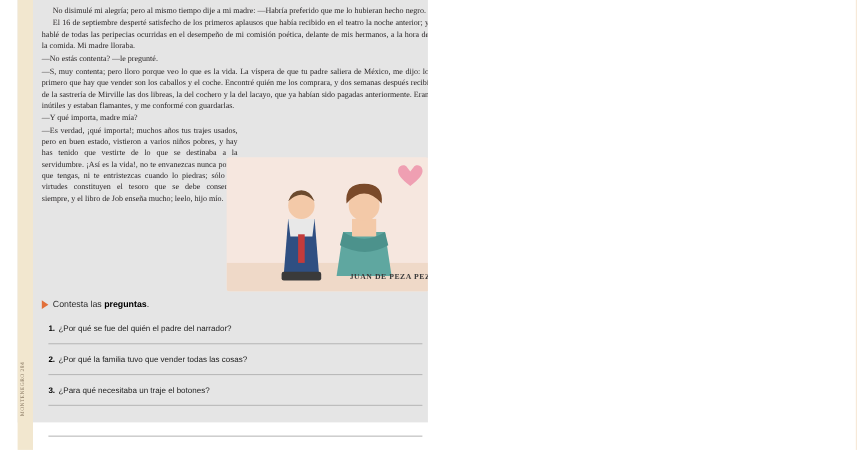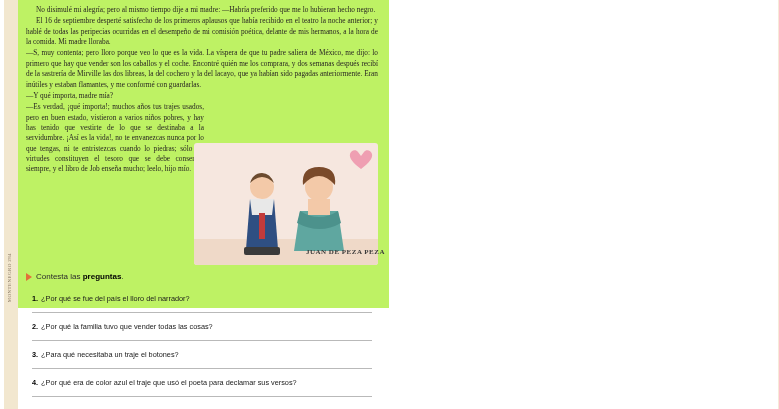--- a/index.html
+++ b/index.html
@@ -1,18 +1,18 @@
 <!DOCTYPE html>
 <html><head>
 <meta charset="utf-8">
 <style>
   html,body{margin:0;padding:0;background:#ffffff;}
   body{width:779px;height:409px;font-family:"Liberation Serif",serif;overflow:hidden;}
   .page{position:relative;width:779px;height:409px;}
-  .left{position:absolute;left:4px;top:0;width:389px;height:308px;background:#bef264;}
+  .left{position:absolute;left:16px;top:0;width:389px;height:384px;background:#e5e5e5;}
   .right{position:absolute;left:389px;top:0;width:390px;height:409px;background:#ffffff;}
   .sidebar-l{position:absolute;left:0;top:0;width:14px;height:409px;background:#f2e7cf;}
   .sidebar-r{position:absolute;left:389px;top:0;width:14px;height:409px;background:#f7e9d8;}
   .vlabel{position:absolute;writing-mode:vertical-rl;transform:rotate(180deg);font-size:5px;color:#8a7a63;letter-spacing:.4px;}
   .vlabel.l{left:3px;bottom:6px;}
 
   
   .poem{position:absolute;left:22px;top:5px;width:352px;font-size:7.3px;line-height:1.42;color:#231f20;text-align:justify;}
   .poem p{margin:0 0 1px 0;text-indent:10px;}
   .poem .nb{text-indent:0;}
@@ -38,20 +38,21 @@
 
 <div class="page">
 
   <div class="left">
     <div class="sidebar-l"></div>
     <div class="vlabel l">MONTENEGRO 284</div>
 
     <div class="poem">
       <p>No disimulé mi alegría; pero al mismo tiempo dije a mi madre: —Habría preferido que me lo hubieran hecho negro.</p>
       <p>El 16 de septiembre desperté satisfecho de los primeros aplausos que había recibido en el teatro la noche anterior; y hablé de todas las peripecias ocurridas en el desempeño de mi comisión poética, delante de mis hermanos, a la hora de la comida. Mi madre lloraba.</p>
+      <p class="nb">—No estás contenta? —le pregunté.</p>
       <p class="nb">—S, muy contenta; pero lloro porque veo lo que es la vida. La víspera de que tu padre saliera de México, me dijo: lo primero que hay que vender son los caballos y el coche. Encontré quién me los comprara, y dos semanas después recibí de la sastrería de Mirville las dos libreas, la del cochero y la del lacayo, que ya habían sido pagadas anteriormente. Eran inútiles y estaban flamantes, y me conformé con guardarlas.</p>
       <p class="nb">—Y qué importa, madre mía?</p>
       <p class="nb" style="width:178px">—Es verdad, ¡qué importa!; muchos años tus trajes usados, pero en buen estado, vistieron a varios niños pobres, y hay has tenido que vestirte de lo que se destinaba a la servidumbre. ¡Así es la vida!, no te envanezcas nunca por lo que tengas, ni te entristezcas cuando lo piedras; sólo las virtudes constituyen el tesoro que se debe conservar siempre, y el libro de Job enseña mucho; leelo, hijo mío.</p>
     </div>
 
     <div class="illus">
       <svg class="heart" viewBox="0 0 26 24">
         <path d="M13 22 C5 16 1 11 2 7 C3 3 8 2 10 5 L13 9 L16 5 C18 2 23 3 24 7 C25 11 21 16 13 22 Z" fill="#ef9fb2"></path>
       </svg>
       <div class="floor"></div>
@@ -72,37 +73,34 @@
       </svg>
     </div>
 
     <div class="author">JUAN DE PEZA PEZA</div>
 
     <div class="qhead">
       <span class="tri"></span><span>Contesta las </span><b>preguntas</b><span>.</span>
     </div>
 
     <div class="q" style="top:294px">
-      <span class="num">1.</span><span>¿Por qué se fue del país el lloro del narrador?</span>
+      <span class="num">1.</span><span>¿Por qué se fue del quién el padre del narrador?</span>
     </div>
     <div class="qline" style="top:312px"></div>
 
     <div class="q" style="top:322px">
       <span class="num">2.</span><span>¿Por qué la familia tuvo que vender todas las cosas?</span>
     </div>
     <div class="qline" style="top:340px"></div>
 
     <div class="q" style="top:350px">
       <span class="num">3.</span><span>¿Para qué necesitaba un traje el botones?</span>
     </div>
     <div class="qline" style="top:368px"></div>
 
-    <div class="q" style="top:378px">
-      <span class="num">4.</span><span>¿Por qué era de color azul el traje que usó el poeta para declamar sus versos?</span>
-    </div>
     <div class="qline" style="top:396px"></div>
   </div>
 
   <div class="right">
     <div class="sidebar-r"></div>
 
   </div>
 </div>
 
 </body></html>

